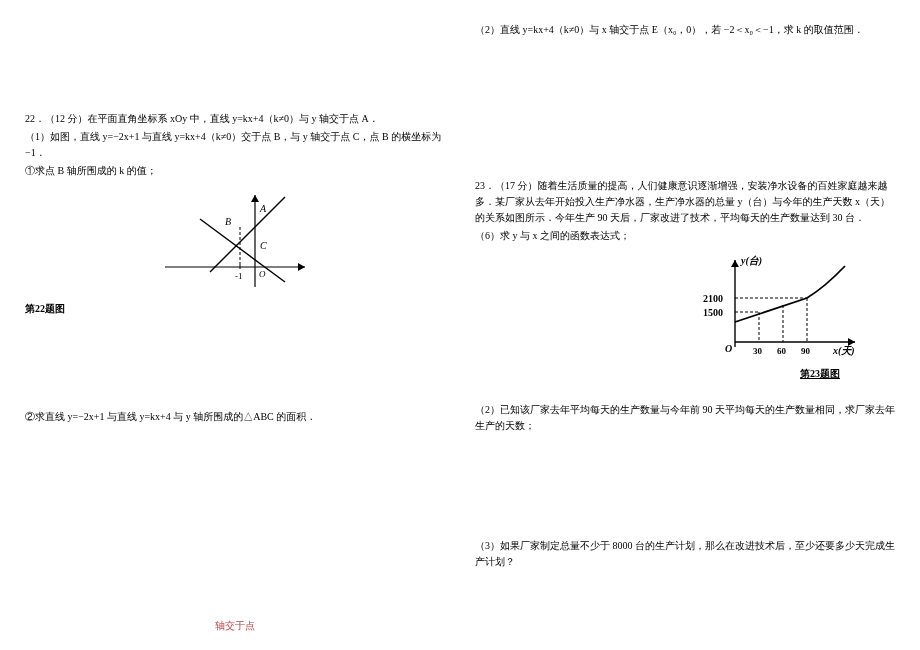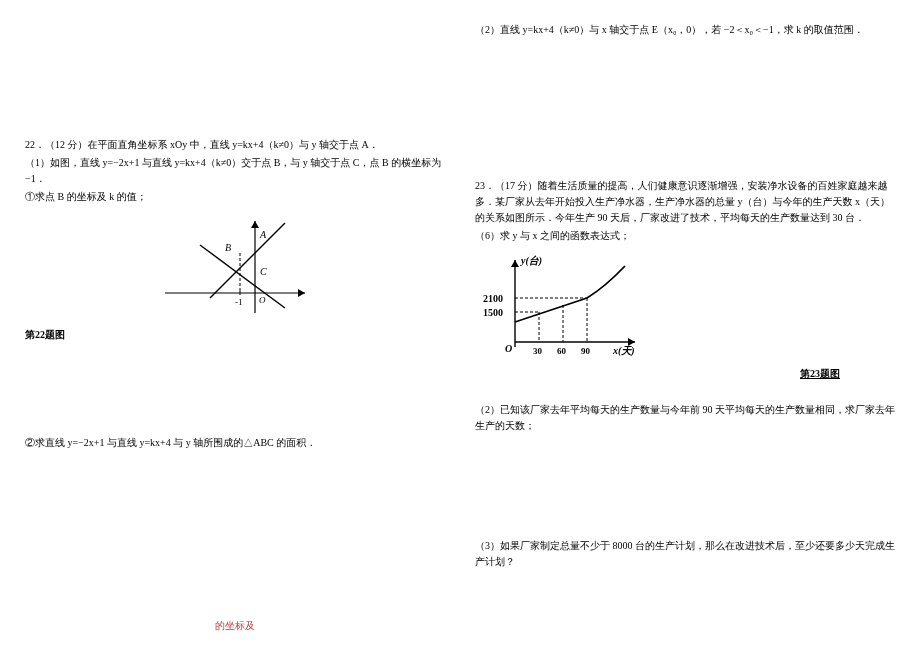--- a/index.html
+++ b/index.html
@@ -20,21 +20,21 @@
     box-sizing: border-box;
     padding: 20px 10px 10px 10px;
   }
   .col {
     width: 50%;
     padding: 0 15px;
     box-sizing: border-box;
     position: relative;
     line-height: 1.6;
   }
-  .col-left .q22-header { margin-top: 117px; }
+  .col-left .q22-header { margin-top: 91px; }
   .fig-wrap {
     display: flex;
     justify-content: center;
     margin: 8px 0 4px 0;
   }
   .fig-label {
     text-align: left;
     font-weight: bold;
     font-size: 10px;
     margin-top: 2px;
@@ -54,21 +54,21 @@
   .q23 { margin-top: 140px; }
 </style>
 </head>
 <body>
 
 <div class="page">
 
   <div class="col col-left">
     <div class="p q22-header">22．（12 分）在平面直角坐标系 xOy 中，直线 y=kx+4（k≠0）与 y 轴交于点 A．</div>
     <div class="p">（1）如图，直线 y=−2x+1 与直线 y=kx+4（k≠0）交于点 B，与 y 轴交于点 C，点 B 的横坐标为 −1．</div>
-    <div class="p">①求点 B 的坐标及 k 的值；</div>
+    <div class="p">①求点 B 轴所围成的 k 的值；</div>
 
     <div class="fig-wrap">
       <svg width="160" height="110" viewBox="0 0 160 110">
 
         <line x1="10" y1="80" x2="150" y2="80" stroke="#000" stroke-width="1.2"></line>
         <polygon points="150,80 143,76 143,84" fill="#000"></polygon>
         <line x1="100" y1="100" x2="100" y2="8" stroke="#000" stroke-width="1.2"></line>
         <polygon points="100,8 96,15 104,15" fill="#000"></polygon>
 
         <line x1="85" y1="78" x2="85" y2="82" stroke="#000"></line>
@@ -84,31 +84,31 @@
         <text x="105" y="25" font-size="10" font-style="italic">A</text>
         <text x="70" y="38" font-size="10" font-style="italic">B</text>
         <text x="105" y="62" font-size="10" font-style="italic">C</text>
       </svg>
     </div>
     <div class="fig-label">第22题图</div>
 
     <div class="spacer-lg"></div>
     <div class="p">②求直线 y=−2x+1 与直线 y=kx+4 与 y 轴所围成的△ABC 的面积．</div>
 
-    <div class="footer">的坐标及</div>
+    <div class="footer">轴交于点</div>
   </div>
 
   <div class="col col-right">
     <div class="p right-top">（2）直线 y=kx+4（k≠0）与 x 轴交于点 E（x₀，0），若 −2＜x₀＜−1，求 k 的取值范围．</div>
 
     <div class="q23">
       <div class="p">23．（17 分）随着生活质量的提高，人们健康意识逐渐增强，安装净水设备的百姓家庭越来越多．某厂家从去年开始投入生产净水器，生产净水器的总量 y（台）与今年的生产天数 x（天）的关系如图所示．今年生产 90 天后，厂家改进了技术，平均每天的生产数量达到 30 台．</div>
       <div class="p">（6）求 y 与 x 之间的函数表达式；</div>
 
-      <div class="fig-wrap" style="justify-content:flex-start; padding-right:30px;">
+      <div class="fig-wrap" style="justify-content:flex-end; padding-right:30px;">
         <svg width="170" height="110" viewBox="0 0 170 110">
 
           <line x1="40" y1="90" x2="160" y2="90" stroke="#000" stroke-width="1.4"></line>
           <polygon points="160,90 153,86 153,94" fill="#000"></polygon>
           <line x1="40" y1="95" x2="40" y2="8" stroke="#000" stroke-width="1.4"></line>
           <polygon points="40,8 36,15 44,15" fill="#000"></polygon>
           <text x="46" y="12" font-size="10" font-weight="bold" font-style="italic">y(台)</text>
           <text x="138" y="102" font-size="10" font-weight="bold" font-style="italic">x(天)</text>
           <text x="30" y="100" font-size="10" font-weight="bold" font-style="italic">O</text>
 

